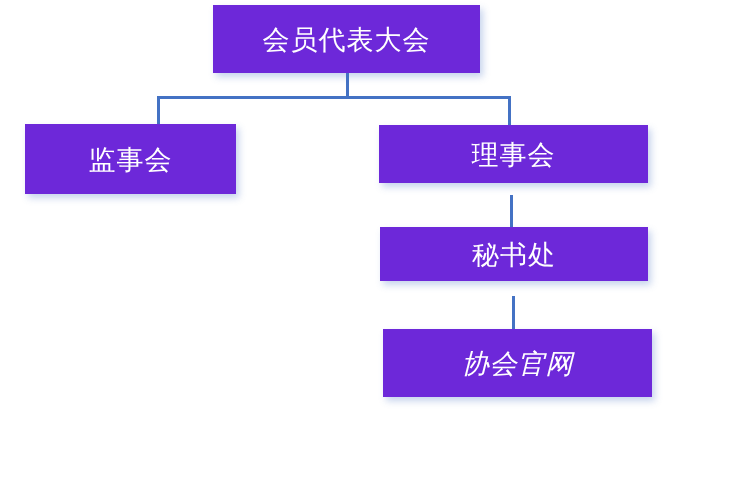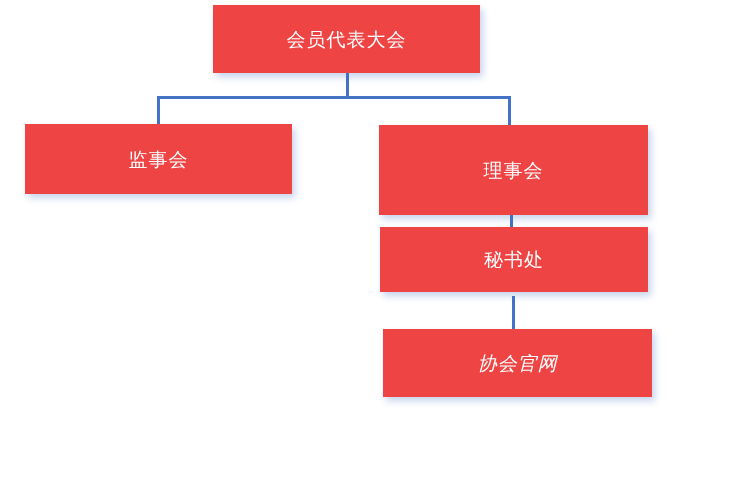--- a/index.html
+++ b/index.html
@@ -10,26 +10,26 @@
   #canvas {
     position: relative;
     width: 737px;
     height: 496px;
     background: #ffffff;
     overflow: hidden;
     font-family: "DejaVu Sans", "Liberation Sans", sans-serif;
   }
   .node {
     position: absolute;
-    background: #ef4444;
+    background: #6d28d9;
     color: #ffffff;
     display: flex;
     align-items: center;
     justify-content: center;
-    font-size: 19px;
+    font-size: 27px;
     line-height: 1;
     letter-spacing: 1px;
     box-shadow: 3px 4px 7px rgba(68, 114, 196, 0.30);
     box-sizing: border-box;
     z-index: 2;
   }
   .node-label {
     display: block;
     white-space: nowrap;
   }
@@ -53,29 +53,29 @@
   <div class="conn" style="left:508px; top:96px; width:3px; height:31px;"></div>
 
   <div class="conn" style="left:510px; top:195px; width:3px; height:33px;"></div>
 
   <div class="conn" style="left:512px; top:296px; width:3px; height:34px;"></div>
 
   <div class="node" style="left:213px; top:5px; width:267px; height:68px;">
     <span class="node-label">会员代表大会</span>
   </div>
 
-  <div class="node" style="left:25px; top:124px; width:267px; height:70px;">
+  <div class="node" style="left:25px; top:124px; width:211px; height:70px;">
     <span class="node-label">监事会</span>
   </div>
 
-  <div class="node" style="left:379px; top:125px; width:269px; height:90px;">
+  <div class="node" style="left:379px; top:125px; width:269px; height:58px;">
     <span class="node-label">理事会</span>
   </div>
 
-  <div class="node" style="left:380px; top:227px; width:268px; height:65px;">
+  <div class="node" style="left:380px; top:227px; width:268px; height:54px;">
     <span class="node-label">秘书处</span>
   </div>
 
   <div class="node" style="left:383px; top:329px; width:269px; height:68px;font-style:italic;">
     <span class="node-label">协会官网</span>
   </div>
 
 </div>
 
 </body></html>

